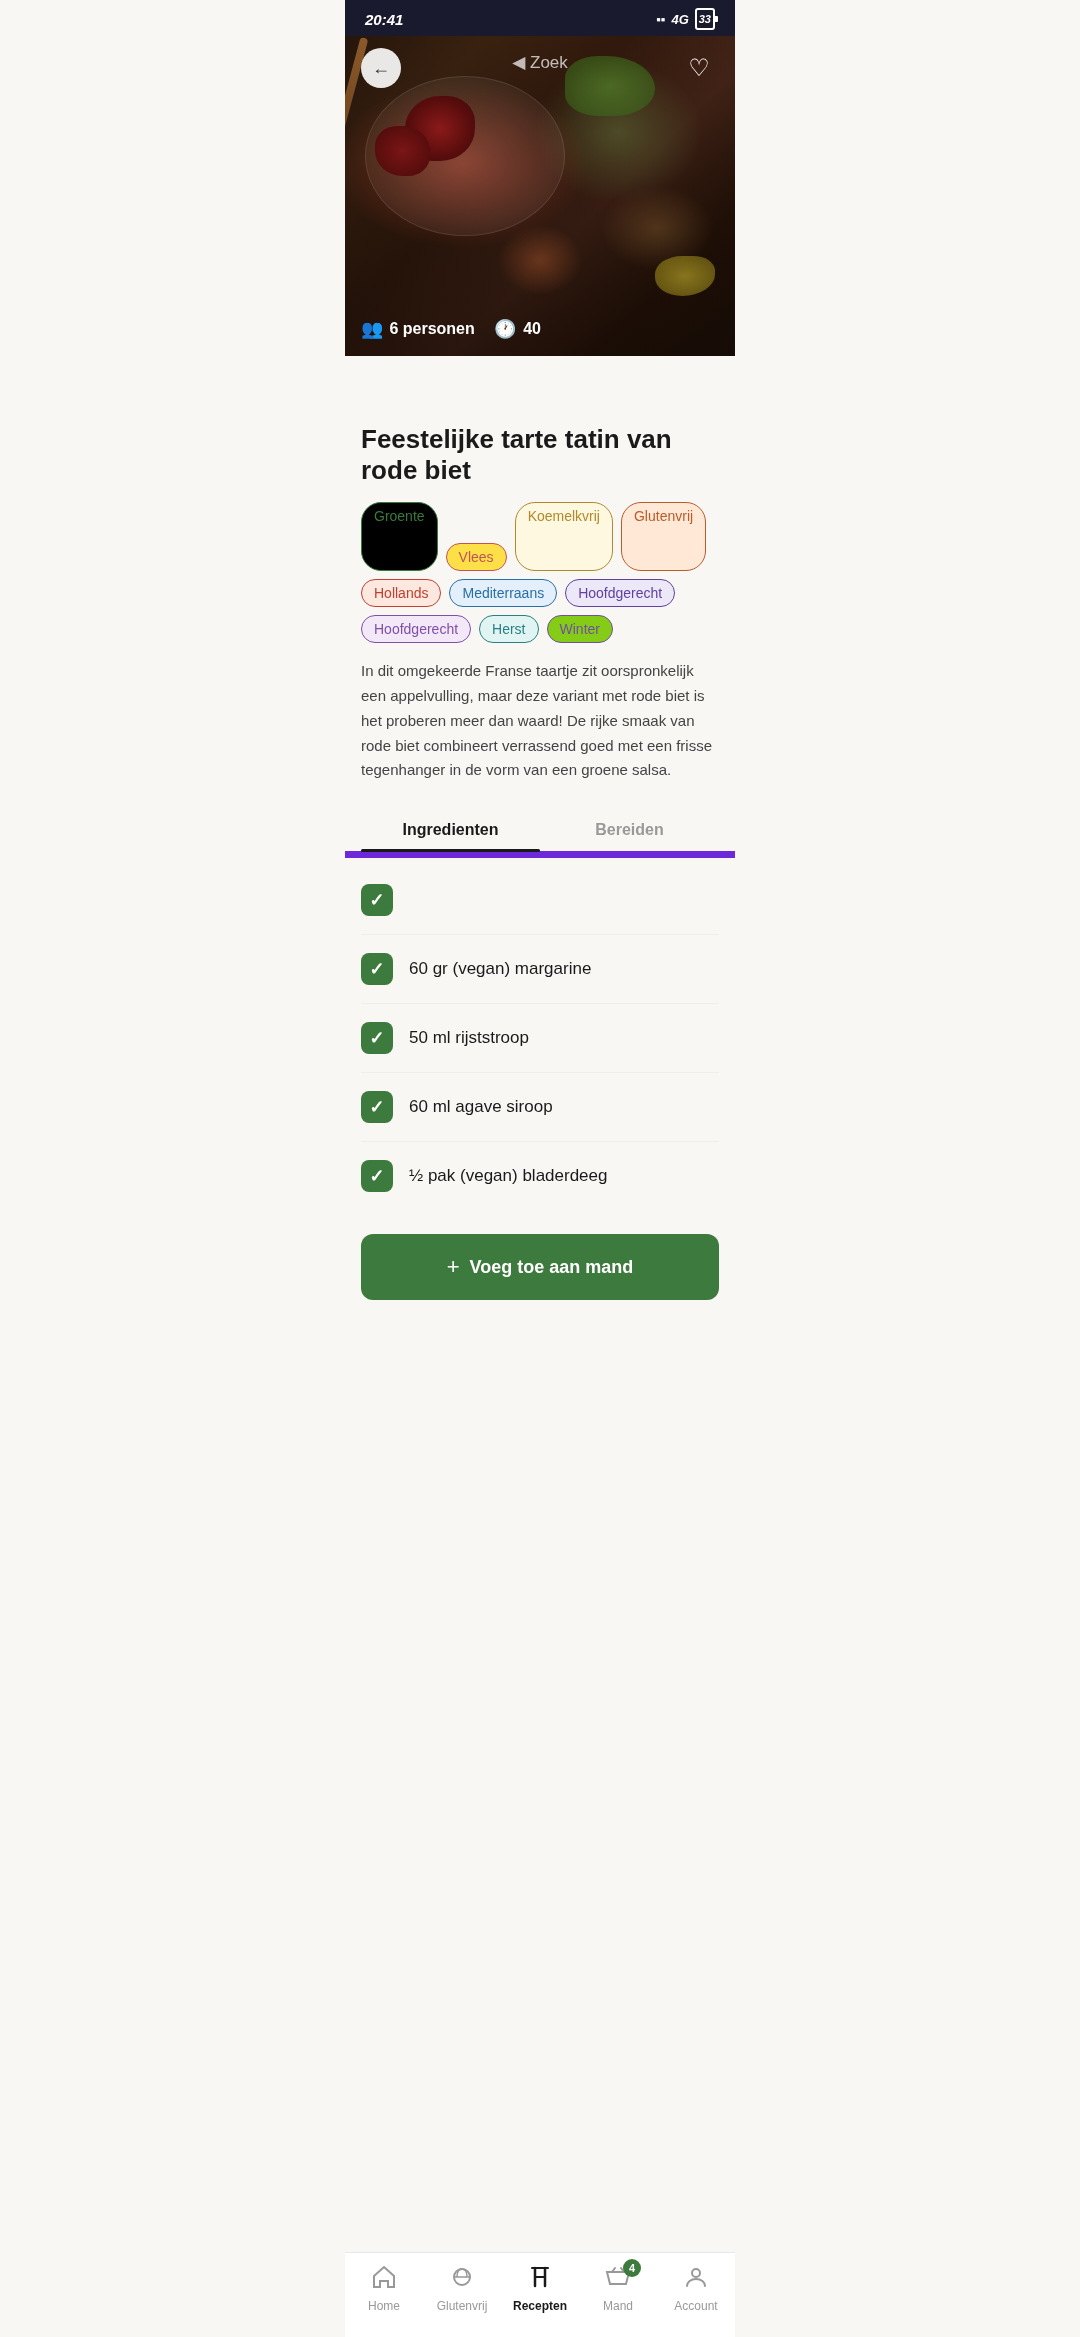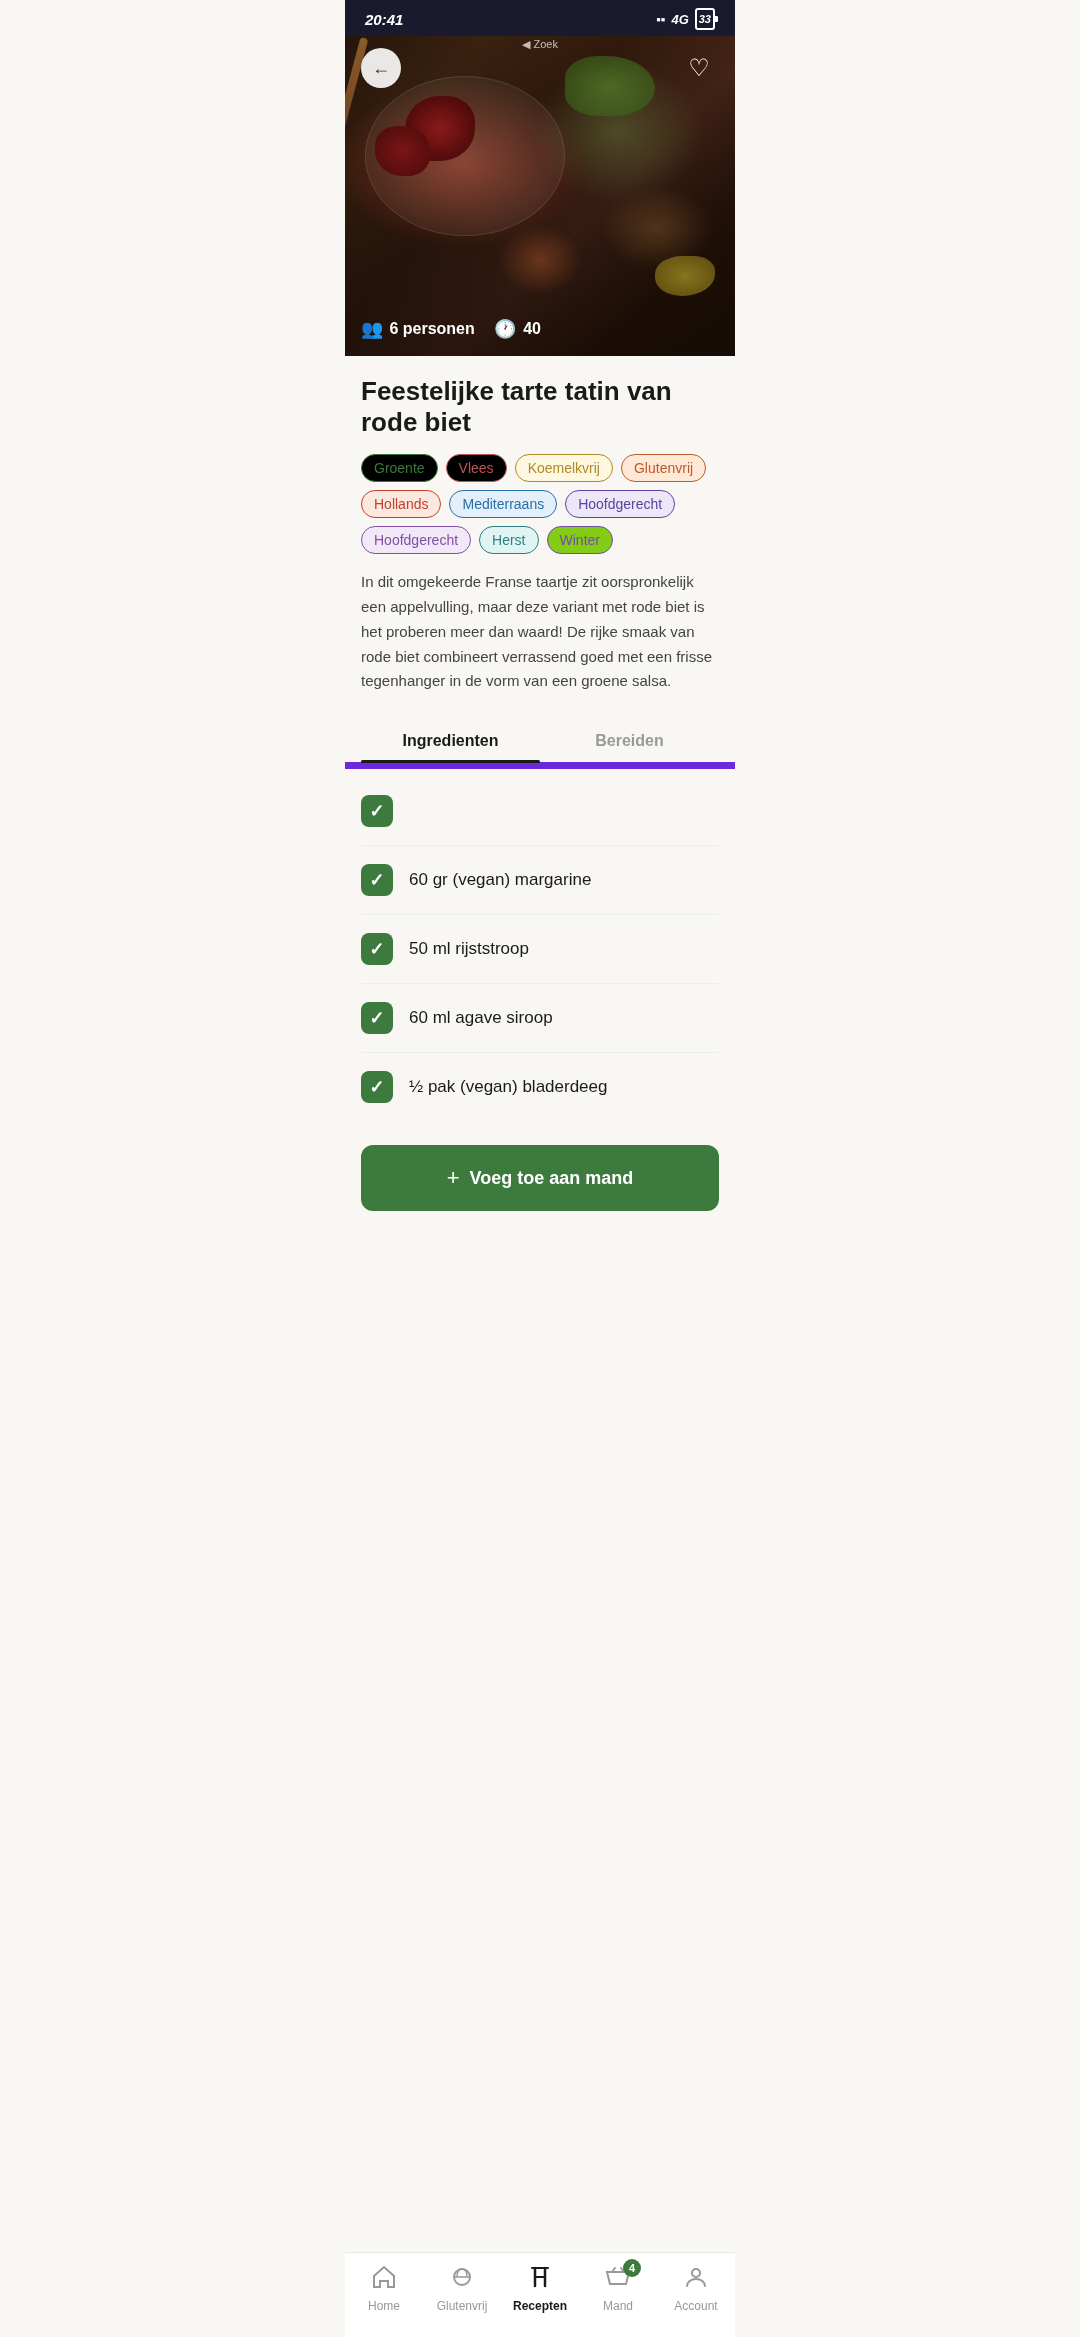--- a/index.html
+++ b/index.html
@@ -114,21 +114,21 @@
     }
     .back-btn {
       width: 40px; height: 40px; border-radius: 50%;
       background: rgba(255,255,255,0.9);
       display: flex; align-items: center; justify-content: center;
       cursor: pointer; border: none;
       font-size: 18px; color: #333;
     }
     .zoek-label {
       position: absolute; top: 0; left: 50%; transform: translateX(-50%);
-      color: rgba(255,255,255,0.7); font-size: 11px; padding-top: 2px;
+      color: rgba(255,255,255,0.7); font-size: 17px; padding-top: 16px;
     }
     .heart-btn {
       width: 40px; height: 40px;
       display: flex; align-items: center; justify-content: center;
       cursor: pointer; background: none; border: none;
       color: white; font-size: 24px;
     }
 
     
     .hero-bottom-bar {
@@ -146,36 +146,37 @@
       background: #f9f7f4;
       padding: 20px 16px 0;
     }
 
     .recipe-title {
       font-size: 26px;
       font-weight: 800;
       color: #1a1a1a;
       line-height: 1.2;
       margin-bottom: 16px;
+      margin-top: 48px;
     }
 
     
     .tags-container {
       display: flex; flex-wrap: wrap; gap: 8px;
       margin-bottom: 16px;
     }
     .tag {
       padding: 5px 12px;
       border-radius: 20px;
       font-size: 14px;
       font-weight: 500;
       border: 1.5px solid;
     }
     .tag-green { background: #000000; color: #3a7a3a; border-color: #3a7a3a; text-align: center; }
-    .tag-pink { background: #000000; color: #c0545a; border-color: #c0545a; }
+    .tag-pink { background: #fde047; color: #c0545a; border-color: #c0545a; margin-top: 41px; }
     .tag-yellow { background: #fff8e1; color: #b08a2a; border-color: #b08a2a; }
     .tag-orange { background: #ffe8d6; color: #b85c2a; border-color: #b85c2a; }
     .tag-coral { background: #fde8e0; color: #c04030; border-color: #c04030; }
     .tag-blue { background: #e3f0fb; color: #2a6ea6; border-color: #2a6ea6; }
     .tag-purple { background: #ede8f8; color: #6040a0; border-color: #6040a0; }
     .tag-lightpurple { background: #f3e8f8; color: #8050a8; border-color: #8050a8; }
     .tag-teal { background: #e0f4f4; color: #2a8080; border-color: #2a8080; }
     .tag-lavender { background: #84cc16; color: #7050a0; border-color: #7050a0; }
 
     .description {

